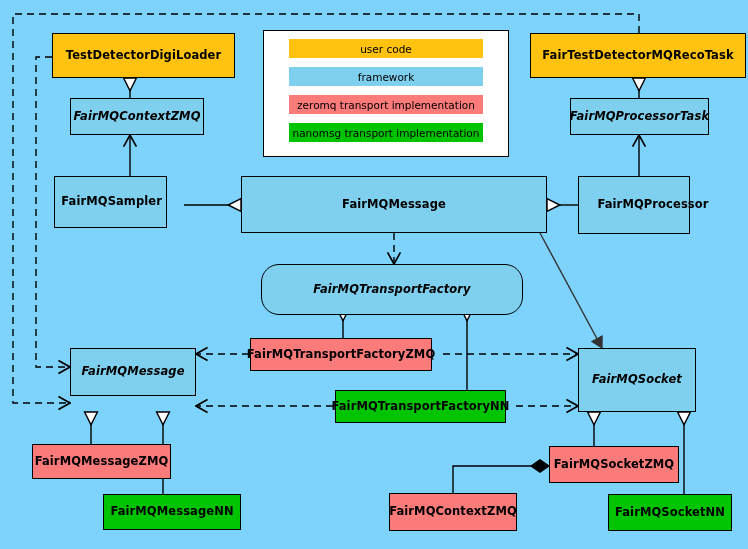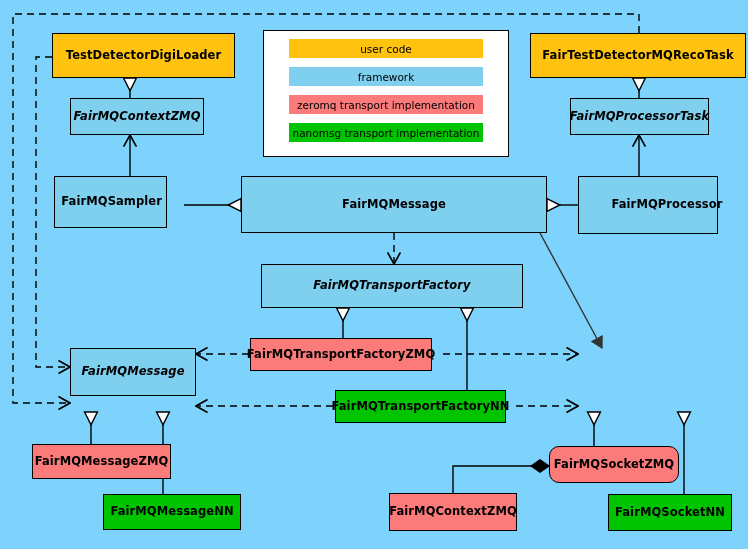--- a/index.html
+++ b/index.html
@@ -131,33 +131,33 @@
   </div>
 
   <div class="node c-fw" style="left:54px;top:176px;width:113px;height:52px;justify-content:flex-end;">
     <span>FairMQSampler</span>
   </div>
 
   <div class="node c-fw" style="left:241px;top:176px;width:306px;height:57px;">
     <span>FairMQMessage</span>
   </div>
 
-  <div class="node c-fw" style="left:578px;top:176px;width:140px;height:58px;padding-left:42px;">
+  <div class="node c-fw" style="left:578px;top:176px;width:112px;height:58px;padding-left:42px;">
     <span>FairMQProcessor</span>
   </div>
 
   <div class="node c-fw abstract" style="left:570px;top:98px;width:139px;height:37px;">
     <span>FairMQProcessorTask</span>
   </div>
 
   <div class="node c-user" style="left:530px;top:33px;width:216px;height:45px;">
     <span>FairTestDetectorMQRecoTask</span>
   </div>
 
-  <div class="node c-fw abstract" style="left:261px;top:264px;width:262px;height:44px;">
+  <div class="node c-fw abstract" style="left:261px;top:264px;width:262px;height:51px;border-radius:18px;">
     <span>FairMQTransportFactory</span>
   </div>
 
   <div class="node c-zmq" style="left:250px;top:338px;width:182px;height:33px;">
     <span>FairMQTransportFactoryZMQ</span>
   </div>
 
   <div class="node c-nn" style="left:335px;top:390px;width:171px;height:33px;">
     <span>FairMQTransportFactoryNN</span>
   </div>
@@ -167,22 +167,25 @@
   </div>
 
   <div class="node c-zmq" style="left:32px;top:444px;width:139px;height:35px;">
     <span>FairMQMessageZMQ</span>
   </div>
 
   <div class="node c-nn" style="left:103px;top:494px;width:138px;height:36px;">
     <span>FairMQMessageNN</span>
   </div>
 
-
-  <div class="node c-zmq" style="left:549px;top:446px;width:130px;height:37px;border-radius:10px;">
+  <div class="node c-fw abstract" style="left:578px;top:348px;width:118px;height:64px;">
+    <span>FairMQSocket</span>
+  </div>
+
+  <div class="node c-zmq" style="left:549px;top:446px;width:130px;height:37px;">
     <span>FairMQSocketZMQ</span>
   </div>
 
   <div class="node c-nn" style="left:608px;top:494px;width:124px;height:37px;">
     <span>FairMQSocketNN</span>
   </div>
 
   <div class="node c-zmq" style="left:389px;top:493px;width:128px;height:38px;">
     <span>FairMQContextZMQ</span>
   </div>

